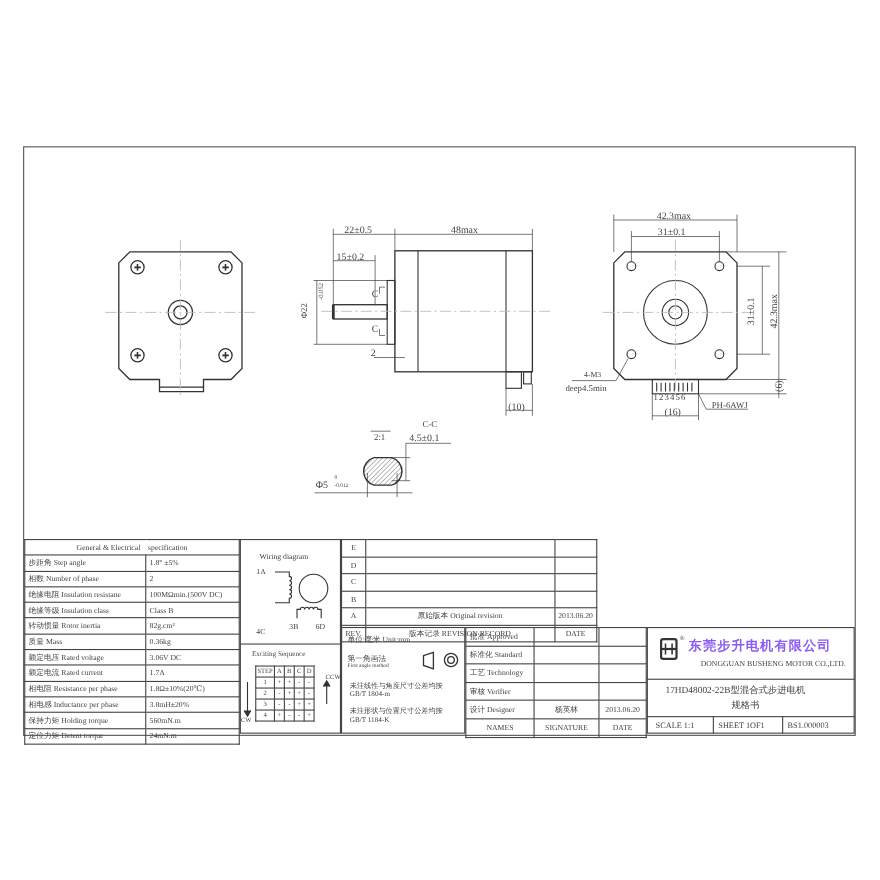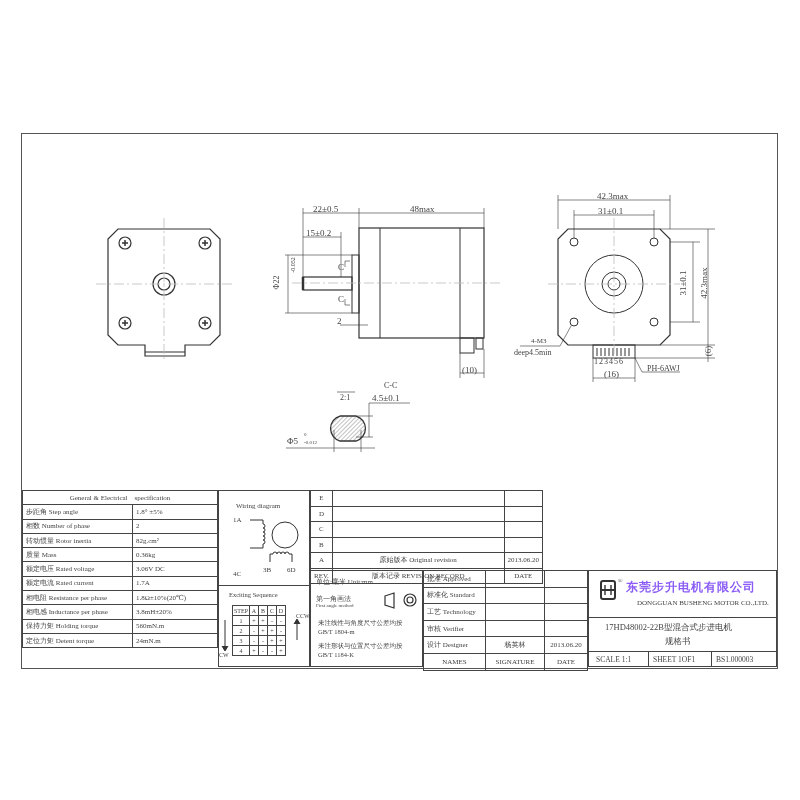--- a/index.html
+++ b/index.html
@@ -190,20 +190,28 @@
       </tr>
   <tr>
         <td style="width:103px">步距角 Step angle</td>
         <td>1.8° ±5%</td>
       </tr>
   <tr>
         <td>相数 Number of phase</td>
         <td>2</td>
       </tr>
   <tr>
+        <td>绝缘电阻 Insulation resistane</td>
+        <td>100MΩmin.(500V DC)</td>
+      </tr>
+  <tr>
+        <td>绝缘等级 Insulation class</td>
+        <td>Class B</td>
+      </tr>
+  <tr>
         <td>转动惯量 Rotor inertia</td>
         <td>82g.cm²</td>
       </tr>
   <tr>
         <td>质量 Mass</td>
         <td>0.36kg</td>
       </tr>
   <tr>
         <td>额定电压 Rated voltage</td>
         <td>3.06V DC</td>

